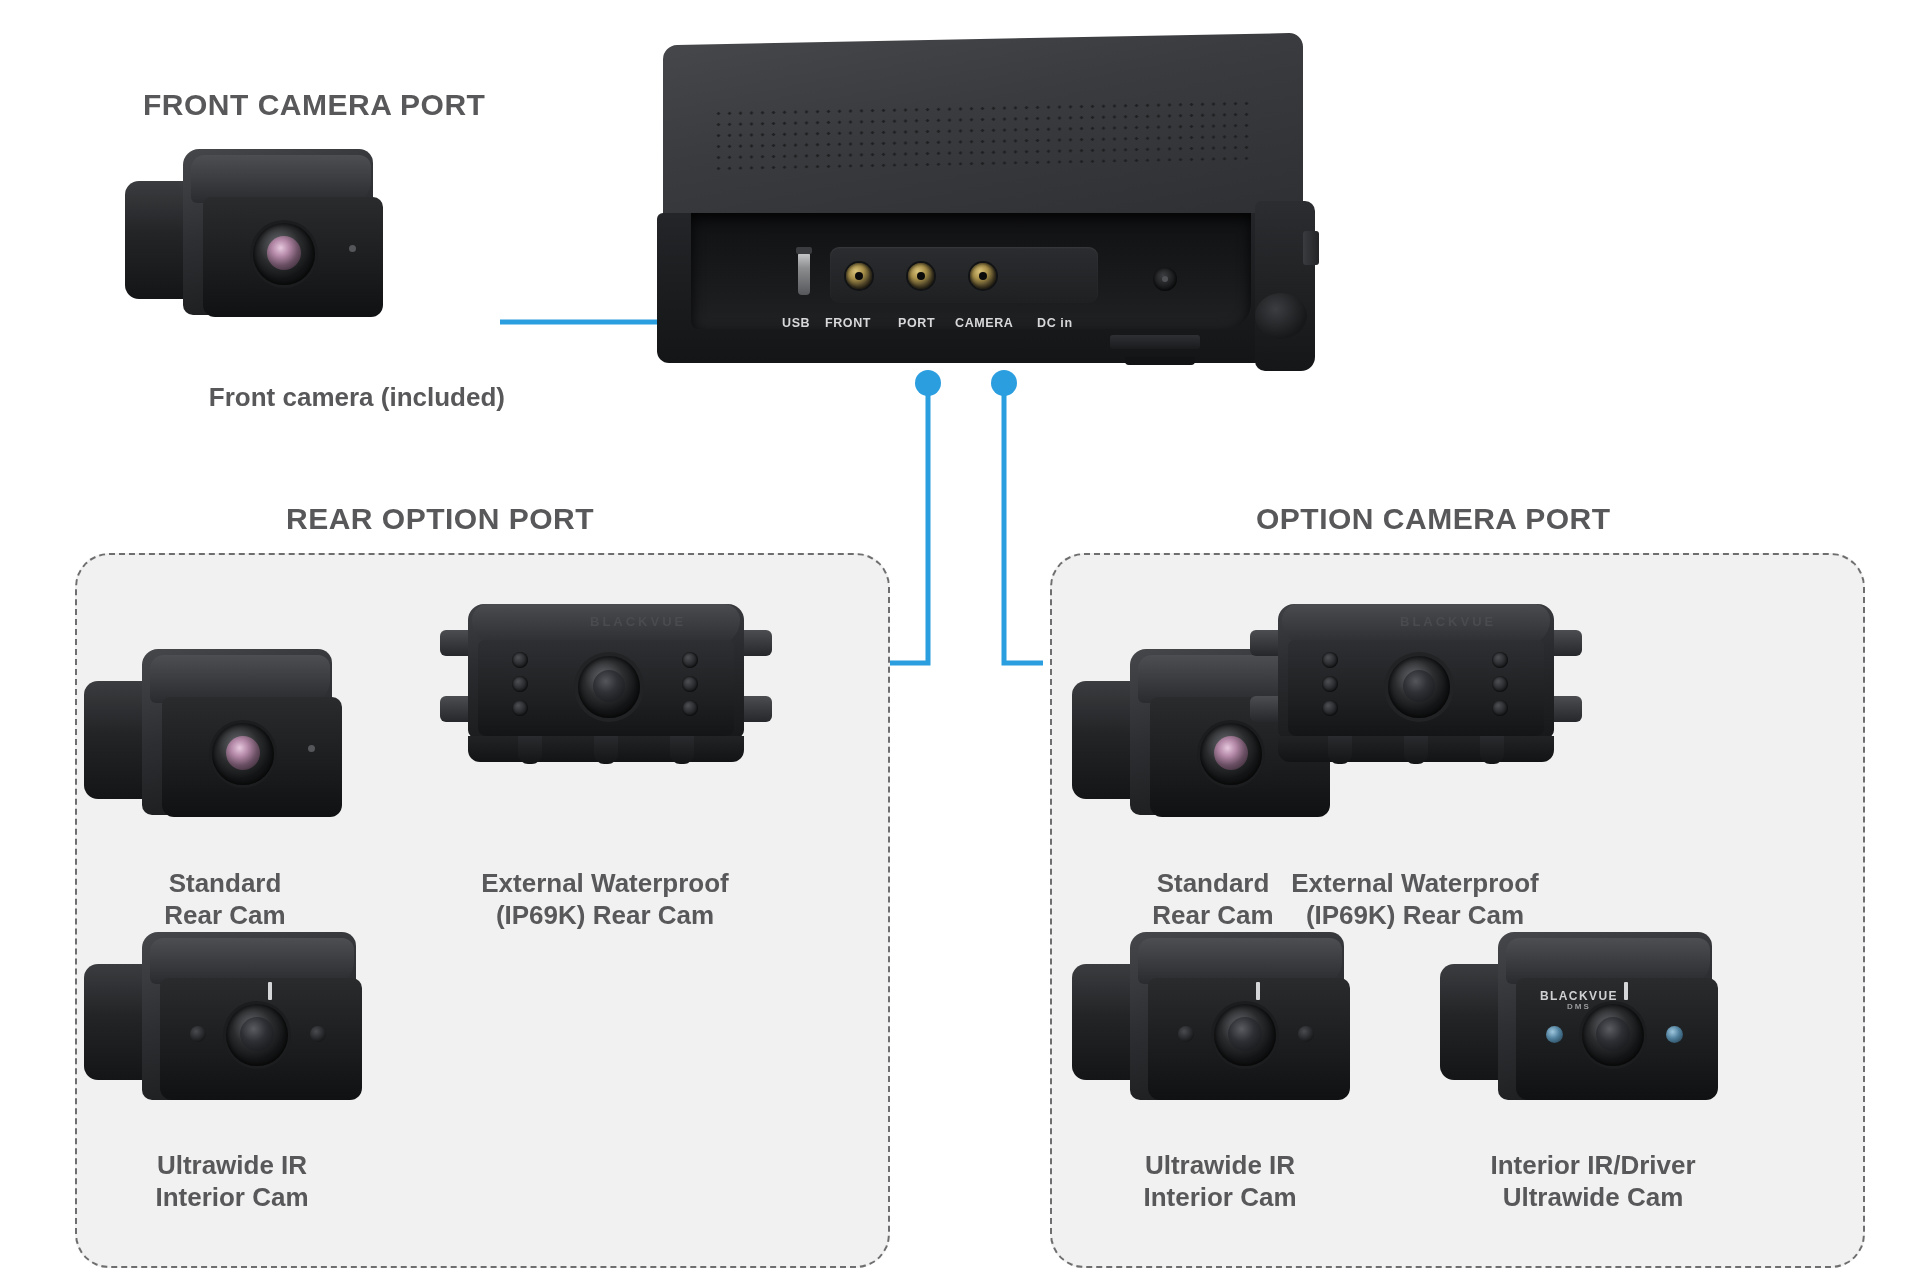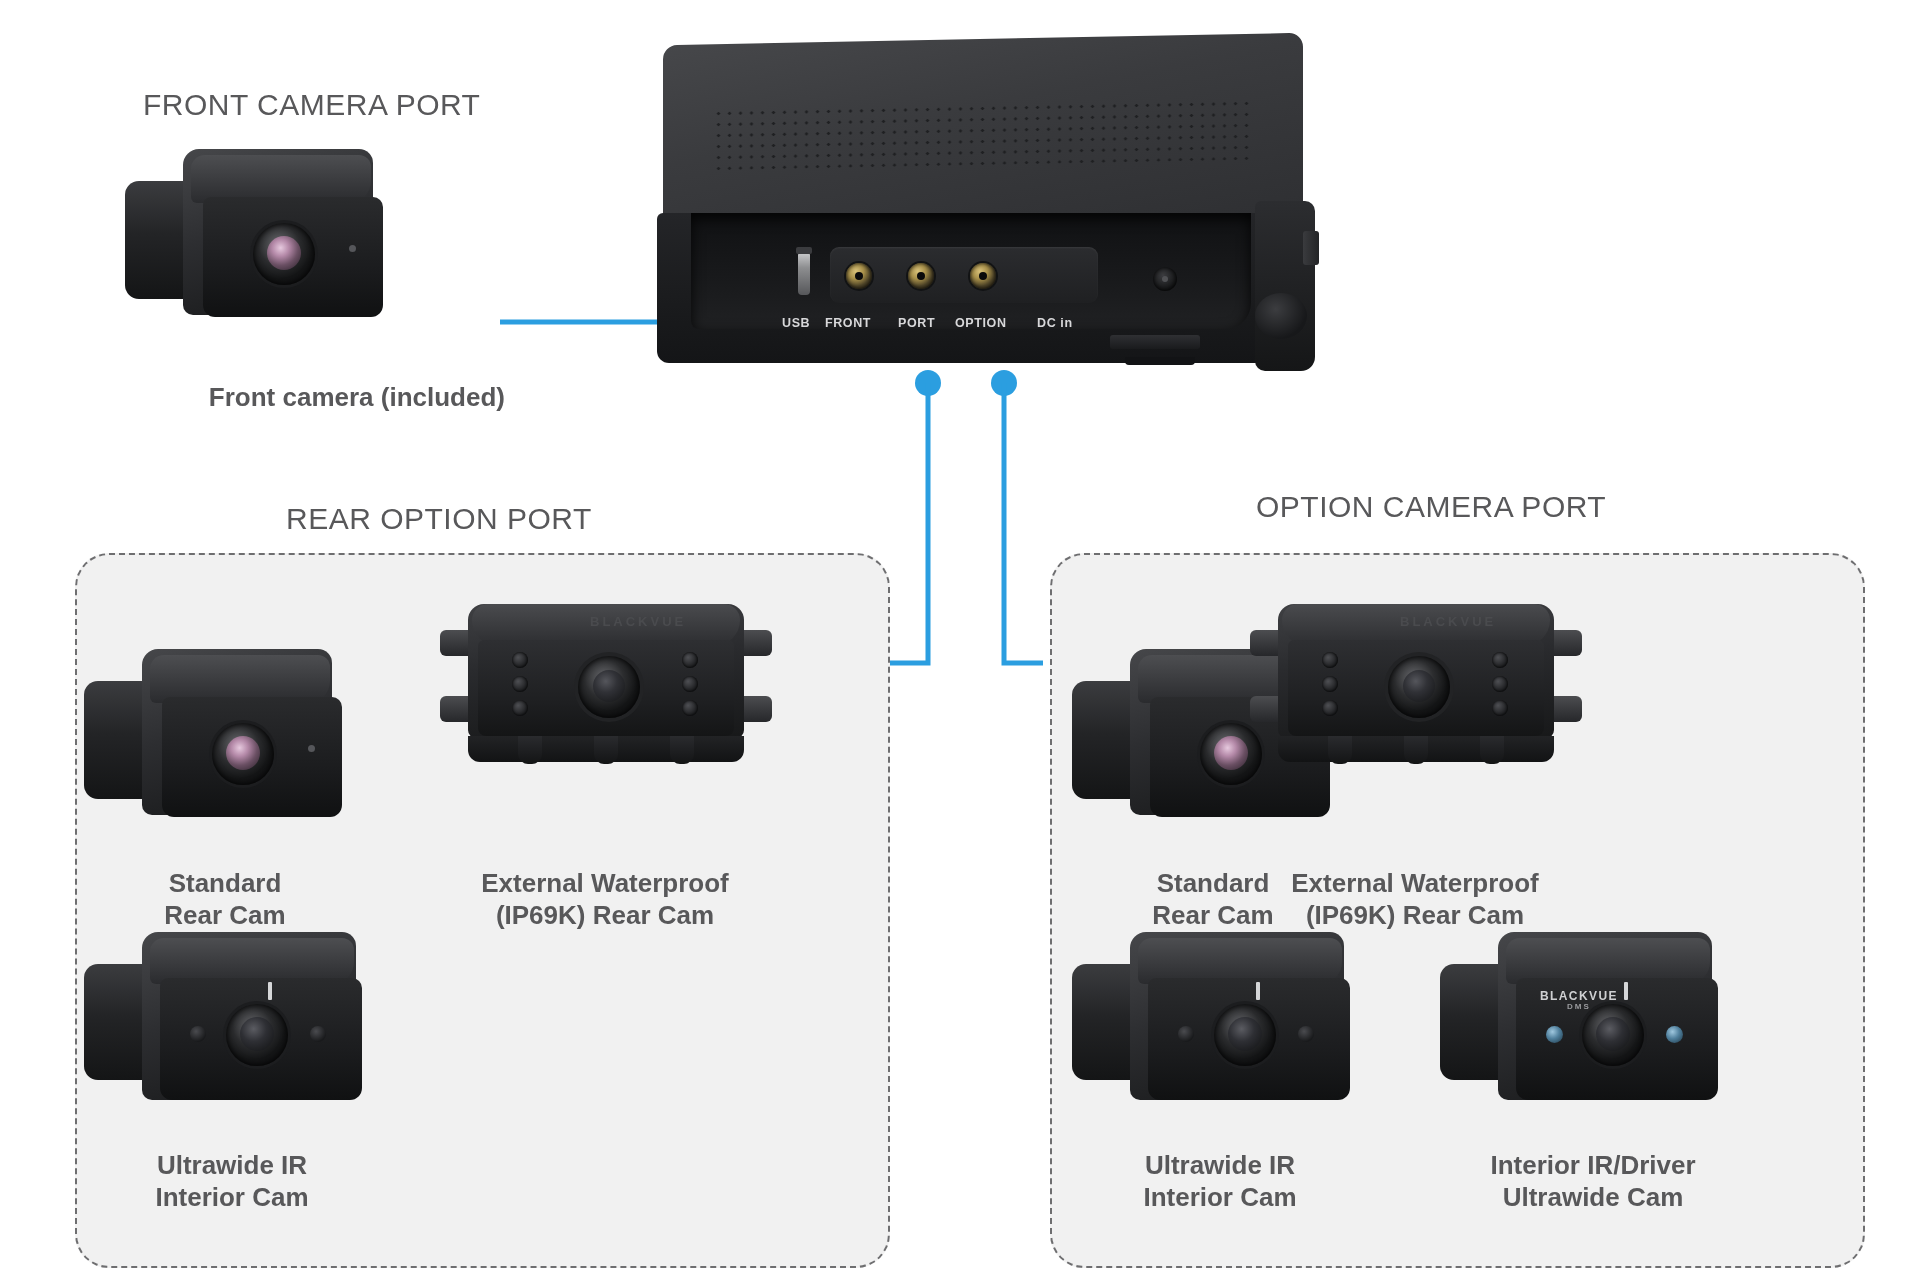--- a/index.html
+++ b/index.html
@@ -8,21 +8,21 @@
     background:#ffffff;
     font-family:"Liberation Sans", sans-serif;
     position:relative;
     overflow:hidden;
   }
 
   
   .section-title {
     position:absolute;
     font-size:30px;
-    font-weight:normal;
+    font-weight:bold;
     color:#58585a;
     letter-spacing:0.5px;
     white-space:nowrap;
   }
   .caption {
     position:absolute;
     font-size:26px;
     font-weight:bold;
     color:#58585a;
     line-height:1.22;
@@ -335,21 +335,21 @@
   <div class="jack jack-rear"></div>
   <div class="jack jack-option"></div>
   <div class="dc-dcin"></div>
 
   <div class="dc-sd"></div>
   <div class="dc-foot"></div>
 
   <div class="port-label" style="left:127px; top:281px;">USB</div>
   <div class="port-label" style="left:170px; top:281px;">FRONT</div>
   <div class="port-label" style="left:243px; top:281px;">PORT</div>
-  <div class="port-label" style="left:300px; top:281px;">OPTION</div>
+  <div class="port-label" style="left:300px; top:281px;">CAMERA</div>
   <div class="port-label" style="left:382px; top:281px;">DC in</div>
 </div>
 
 <div class="section-title" style="left:286px; top:502px;">REAR OPTION PORT</div>
 
 <div class="group-box" style="left:75px; top:553px; width:815px; height:715px;"></div>
 
 <div class="cam cam-std" style="left:84px; top:645px; width:280px; height:190px;">
   <div class="barrel"></div>
   <div class="shell"></div>
@@ -391,21 +391,21 @@
   <div class="visor"></div>
   <div class="face"></div>
   <div class="tick"></div>
   <div class="ir" style="left:106px;"></div>
   <div class="ir" style="left:226px;"></div>
   <div class="lens"></div>
 </div>
 <div class="caption" style="left:92px; top:1150px; width:280px;">Ultrawide IR
 Interior Cam</div>
 
-<div class="section-title" style="left:1256px; top:490px;">OPTION CAMERA PORT</div>
+<div class="section-title" style="left:1256px; top:502px;">OPTION CAMERA PORT</div>
 
 <div class="group-box" style="left:1050px; top:553px; width:815px; height:715px;"></div>
 
 <div class="cam cam-std" style="left:1072px; top:645px; width:280px; height:190px;">
   <div class="barrel"></div>
   <div class="shell"></div>
   <div class="visor"></div>
   <div class="face"></div>
   <div class="lens"></div>
   <div class="dot"></div>

